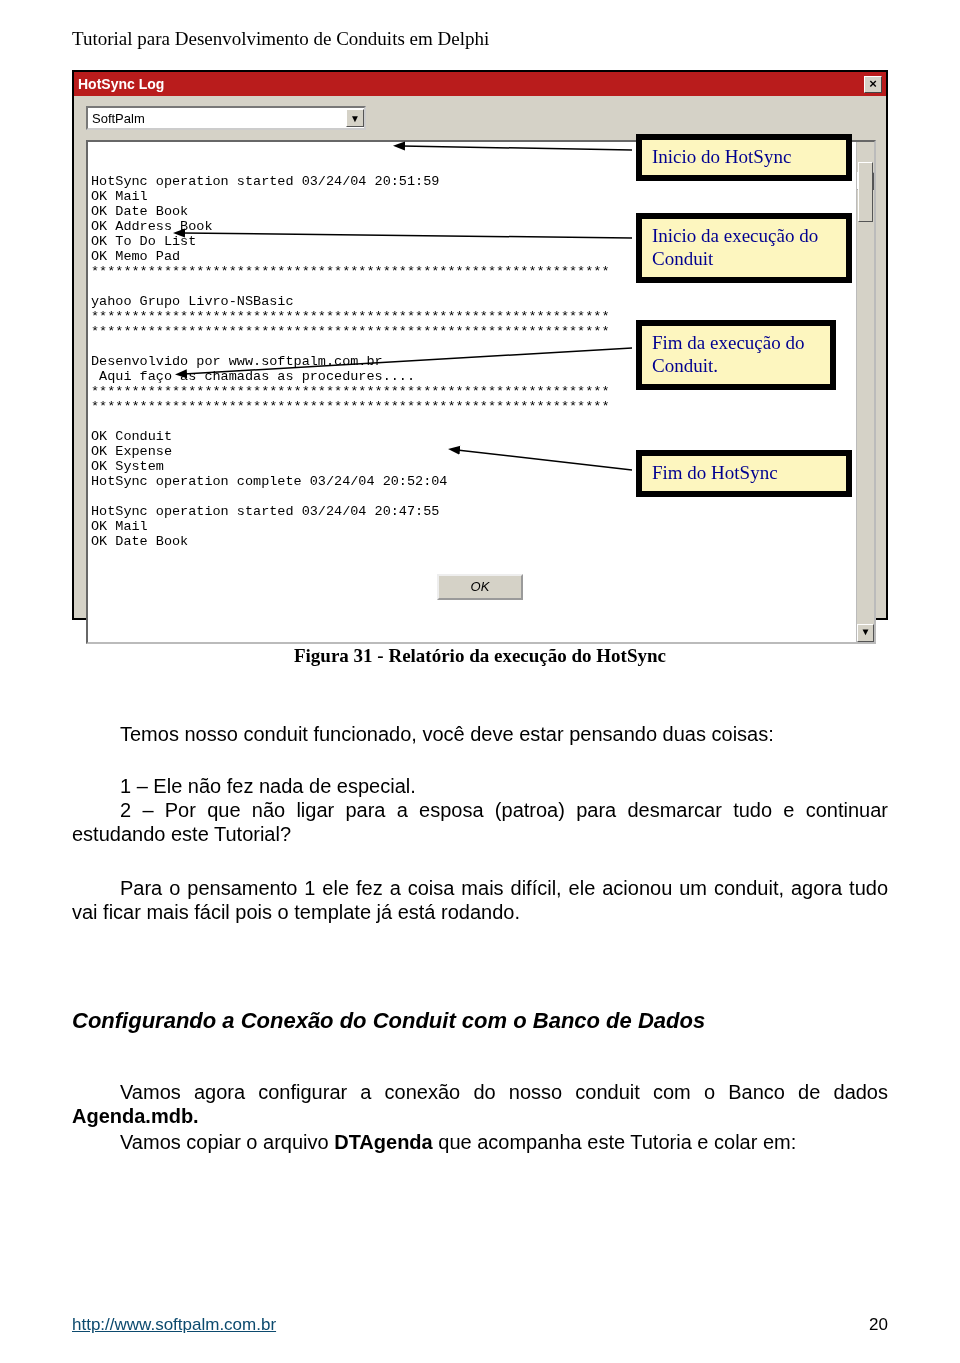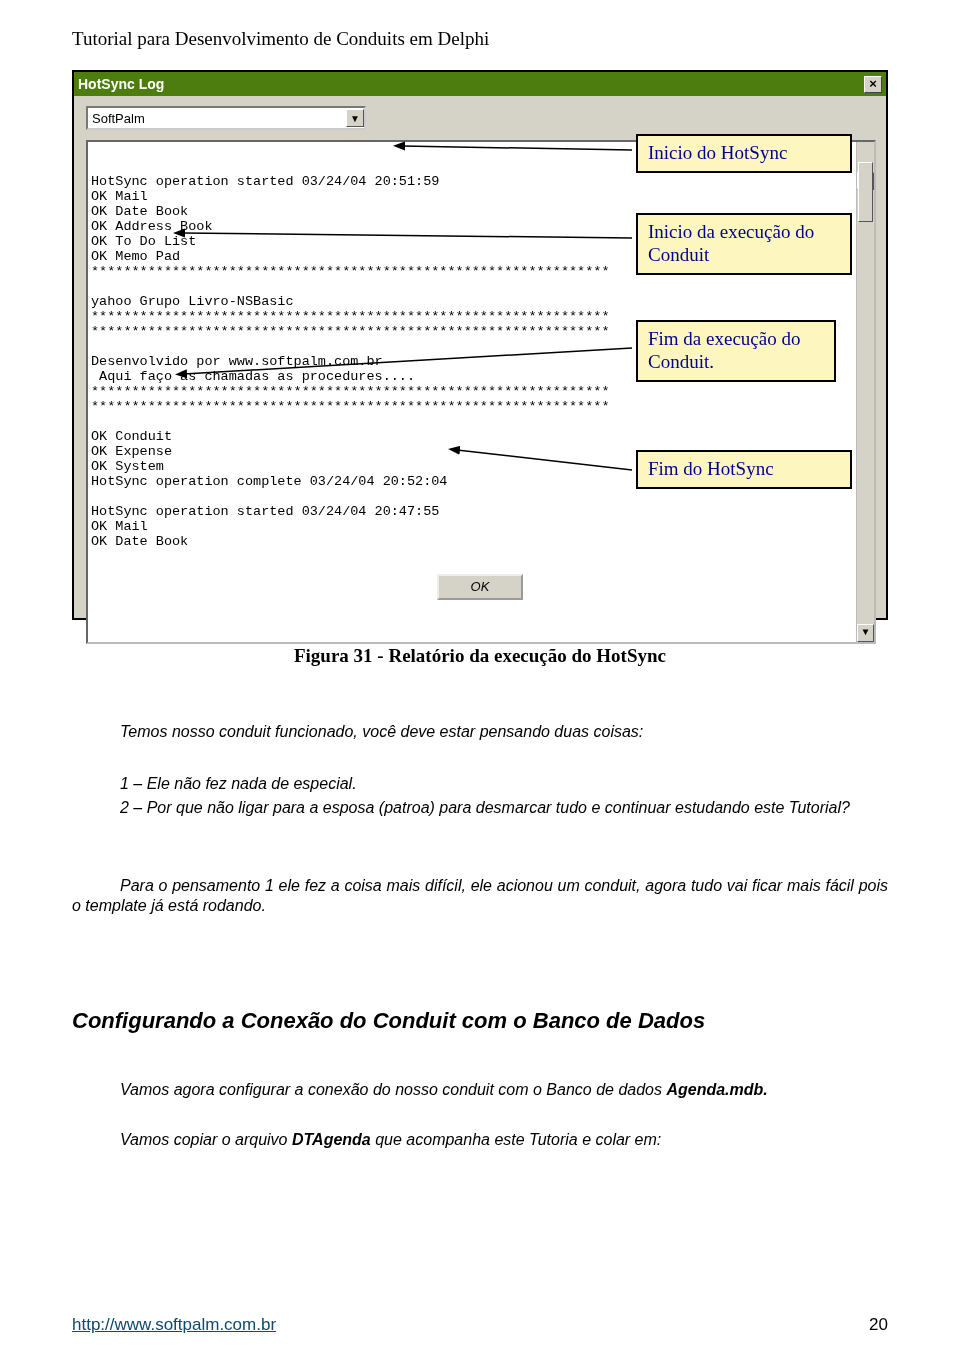--- a/index.html
+++ b/index.html
@@ -21,21 +21,21 @@
     position: absolute;
     top: 70px;
     left: 72px;
     width: 816px;
     height: 550px;
     border: 2px solid #000;
     background: #d5d2c7;
     font-family: Tahoma, Arial, sans-serif;
   }
   .titlebar {
-    background: #4d7c0f;
+    background: #b91c1c;
     color: #fff;
     height: 24px;
     display: flex;
     align-items: center;
     padding: 0 4px;
     font-size: 14px;
     font-weight: bold;
   }
   .titlebar .spacer { flex: 1; }
   .close-btn {
@@ -124,21 +124,21 @@
     font-family: Tahoma, Arial;
     font-size: 13px;
     text-align: center;
     line-height: 22px;
     font-style: italic;
   }
 
   
   .callout {
     position: absolute;
-    border: 2px solid #000000;
+    border: 6px solid #000000;
     background: #fdf6bf;
     font-family: "Times New Roman", serif;
     font-size: 19px;
     color: #000090;
     padding: 6px 10px;
     line-height: 1.2;
   }
   
   svg.arrows {
     position: absolute;
@@ -159,24 +159,23 @@
     font-size: 19px;
     font-weight: bold;
   }
 
   
   .body-text {
     position: absolute;
     left: 72px;
     width: 816px;
     font-family: Arial, sans-serif;
-    font-size: 16px;
+    font-size: 20px;
     line-height: 1.22;
     text-align: justify;
-    font-style: italic;
   }
   .indent { text-indent: 48px; }
   .heading {
     font-family: Arial, sans-serif;
     font-size: 22px;
     font-weight: bold;
     font-style: italic;
   }
 
   

